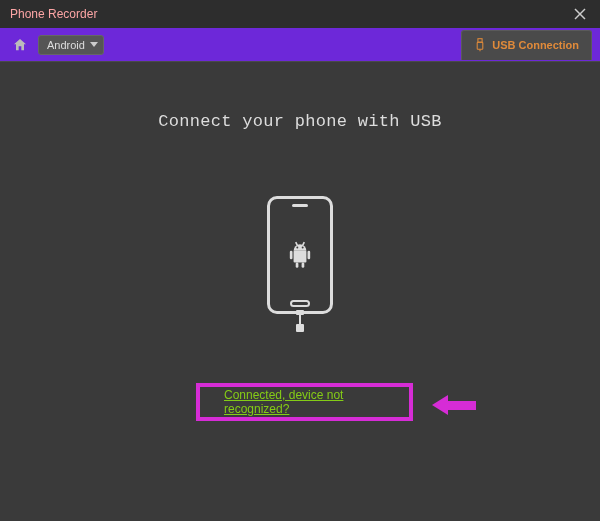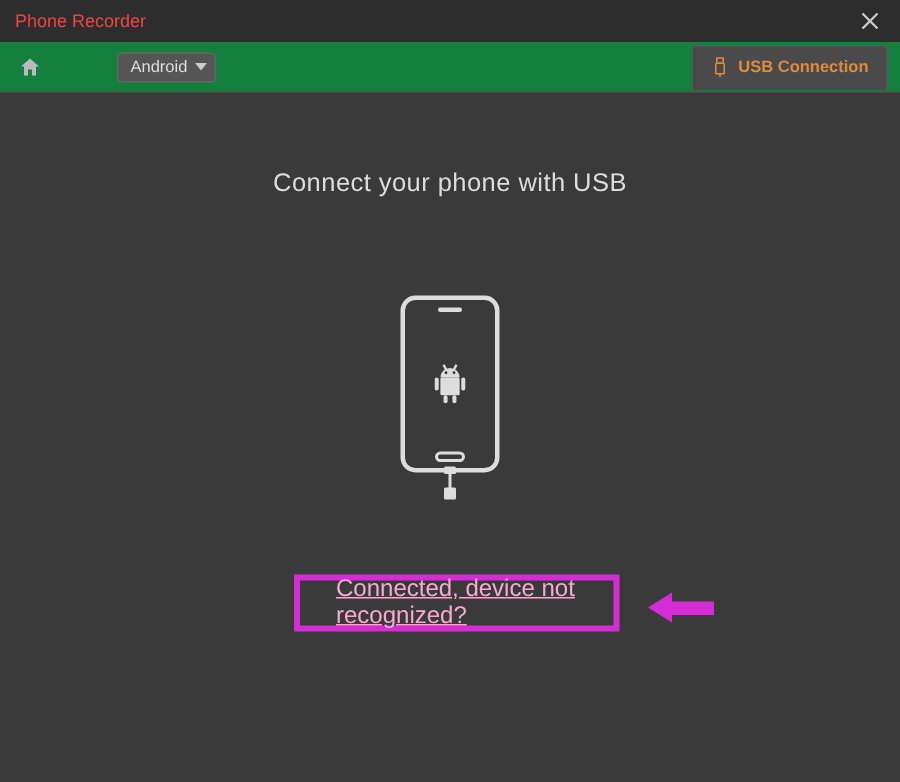--- a/index.html
+++ b/index.html
@@ -15,41 +15,40 @@
   .titlebar {
     background: #2d2d2d;
     height: 28px;
     display: flex;
     align-items: center;
     justify-content: space-between;
     padding: 0 8px 0 10px;
   }
   .titlebar .title {
     font-size: 12px;
-    color: #ef4444;
+    color: #fca5a5;
   }
   .close-btn {
     width: 24px;
     height: 24px;
     display: flex;
     align-items: center;
     justify-content: center;
     color: #ccc;
     font-size: 16px;
     cursor: pointer;
   }
   .close-btn svg { width: 12px; height: 12px; stroke: #ccc; stroke-width: 1.5; }
   .toolbar {
-    background: #15803d;
+    background: #6d28d9;
     height: 34px;
     display: flex;
     align-items: center;
     padding: 0 8px;
     border-bottom: 1px solid #4a4a4a;
-    gap: 40px;
   }
   .home-btn {
     width: 24px; height: 24px;
     display: flex; align-items: center; justify-content: center;
     cursor: pointer;
     margin-right: 6px;
   }
   .home-btn svg { width: 16px; height: 16px; fill: #bbb; }
   .os-select {
     background: #555;
@@ -90,20 +89,21 @@
     border-bottom: none;
     height: 30px;
     border-radius: 3px 3px 0 0;
     font-weight: bold;
   }
   .conn-tab svg.wifi { width: 14px; height: 14px; fill: none; stroke: #ccc; stroke-width: 2; }
   .conn-tab svg.usb { width: 12px; height: 14px; fill: none; stroke: currentColor; stroke-width: 1.5; }
   .content {
     padding-top: 50px;
     text-align: center;
+    font-family: Liberation Mono, monospace;
   }
   .heading {
     font-size: 17px;
     color: #ddd;
     font-weight: 400;
     letter-spacing: 0.3px;
   }
   .phone-wrap {
     margin-top: 65px;
     display: flex;
@@ -160,22 +160,22 @@
     left: 196px;
     top: 383px;
     width: 217px;
     height: 38px;
     border: 4px solid #d62cd6;
     display: flex;
     align-items: center;
     justify-content: center;
   }
   .link {
-    color: #f9a8d4;
-    font-size: 16px;
+    color: #84cc16;
+    font-size: 12px;
     text-decoration: underline;
     cursor: pointer;
     margin-left: 24px;
   }
   .arrow {
     position: absolute;
     left: 432px;
     top: 395px;
     display: flex;
     align-items: center;

